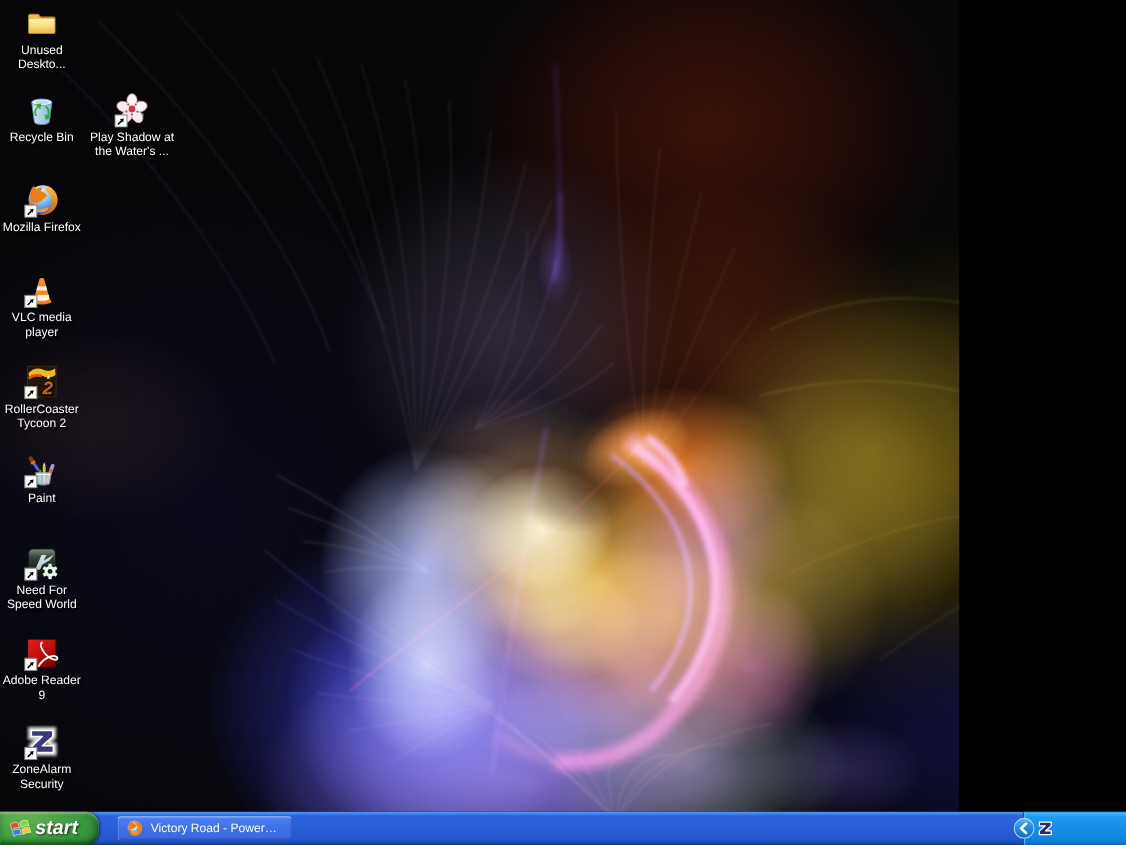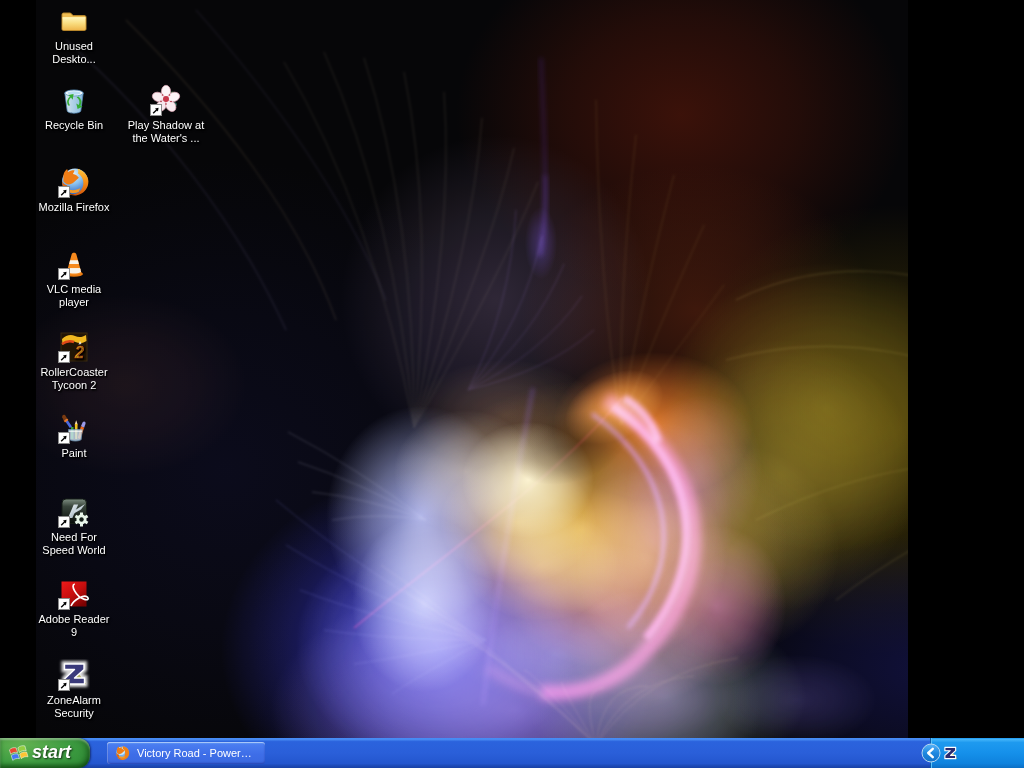--- a/index.html
+++ b/index.html
@@ -1,17 +1,17 @@
 <!DOCTYPE html>
 <html><head>
 <meta charset="utf-8">
 <style>
   html,body{margin:0;padding:0;width:1024px;height:768px;overflow:hidden;background:#000;}
   body{font-family:"Liberation Sans",sans-serif;}
-  #desktop{position:absolute;left:0;top:0;width:872px;height:738px;background:#060608;overflow:hidden;margin-left:36px;}
+  #desktop{position:absolute;left:0;top:0;width:872px;height:738px;background:#060608;overflow:hidden;}
   #wp{position:absolute;left:0;top:0;}
   .icon{position:absolute;width:90px;text-align:center;color:#fff;font-size:11px;line-height:13px;
         text-shadow:1px 1px 1px #000,1px 2px 2px rgba(0,0,0,.9);}
   .icon svg.main{display:block;margin:0 auto;}
   .icon .lbl{margin-top:3px;}
   #taskbar{position:absolute;left:0;top:738px;width:1024px;height:30px;
     background:linear-gradient(to bottom,#3a81f3 0%,#4f94f7 3%,#2b63dd 12%,#2a5fd9 50%,#2456ce 85%,#1d49b5 93%,#1941a5 100%);}
   #startbtn{position:absolute;left:0;top:0;width:90px;height:30px;border-radius:0 12px 12px 0;
     background:radial-gradient(ellipse 140% 210% at 25% 8%,#66b553 0%,#3d9c41 38%,#2f8b35 66%,#20702a 92%,#185c22 100%);
     box-shadow:inset 0 2px 2px rgba(255,255,255,.35),inset -4px 0 6px rgba(0,40,0,.35),inset 0 -3px 4px rgba(0,45,0,.5),1px 0 2px rgba(0,0,30,.5);}
@@ -378,21 +378,21 @@
           </linearGradient>
         </defs>
         <path d="M6.8 9 L9.2 26.8 c0 1.3 3.1 2.4 6.8 2.4 s6.8-1.1 6.8-2.4 L25.2 9z" fill="url(#rbg)" stroke="#5a93c2" stroke-width=".8" opacity=".95"></path>
         <ellipse cx="16" cy="9" rx="9.2" ry="3" fill="#eef7fd" stroke="#5a93c2" stroke-width=".8"></ellipse>
         <ellipse cx="16" cy="9" rx="6.4" ry="1.8" fill="#b9dcf3"></ellipse>
         <path d="M12 21.5 a5.5 5.5 0 0 1 1-8 l1.7 2.2 .9-5.6 -5.5 1 1.8 1.5 a7.5 7.5 0 0 0-1.9 8.9z" fill="#35ad35"></path>
         <path d="M18.6 13.2 a5.5 5.5 0 0 1 2 7.8 l-2.3-1.4 1.3 5.4 5-2.5 -2.1-.9 a7.5 7.5 0 0 0-2.1-9.2z" fill="#35ad35"></path>
       </svg>
       <div class="lbl">Recycle Bin</div>
     </div>
-    <div class="icon" style="left:85px;top:84px">
+    <div class="icon" style="left:75px;top:84px">
       <svg class="main" width="32" height="32" viewBox="0 0 32 32">
         <g>
           <ellipse cx="10" cy="22" rx="4" ry="2.5" fill="#3a7a4a" transform="rotate(25 10 22)"></ellipse>
           <ellipse cx="23" cy="21" rx="4" ry="2.5" fill="#2a6a5a" transform="rotate(-20 23 21)"></ellipse>
           <ellipse cx="24" cy="10" rx="3.5" ry="2" fill="#3a7a4a" transform="rotate(30 24 10)"></ellipse>
           <g stroke="#e0aab8" stroke-width=".7">
             <ellipse cx="16" cy="7.5" rx="4.6" ry="6.2" fill="#fcf4f6"></ellipse>
             <ellipse cx="8.4" cy="13" rx="4.6" ry="6.2" fill="#f9ecf0" transform="rotate(-72 8.4 13)"></ellipse>
             <ellipse cx="11.3" cy="21.8" rx="4.6" ry="6.2" fill="#f6e6ec" transform="rotate(-144 11.3 21.8)"></ellipse>
             <ellipse cx="20.7" cy="21.8" rx="4.6" ry="6.2" fill="#f9ecf0" transform="rotate(144 20.7 21.8)"></ellipse>

